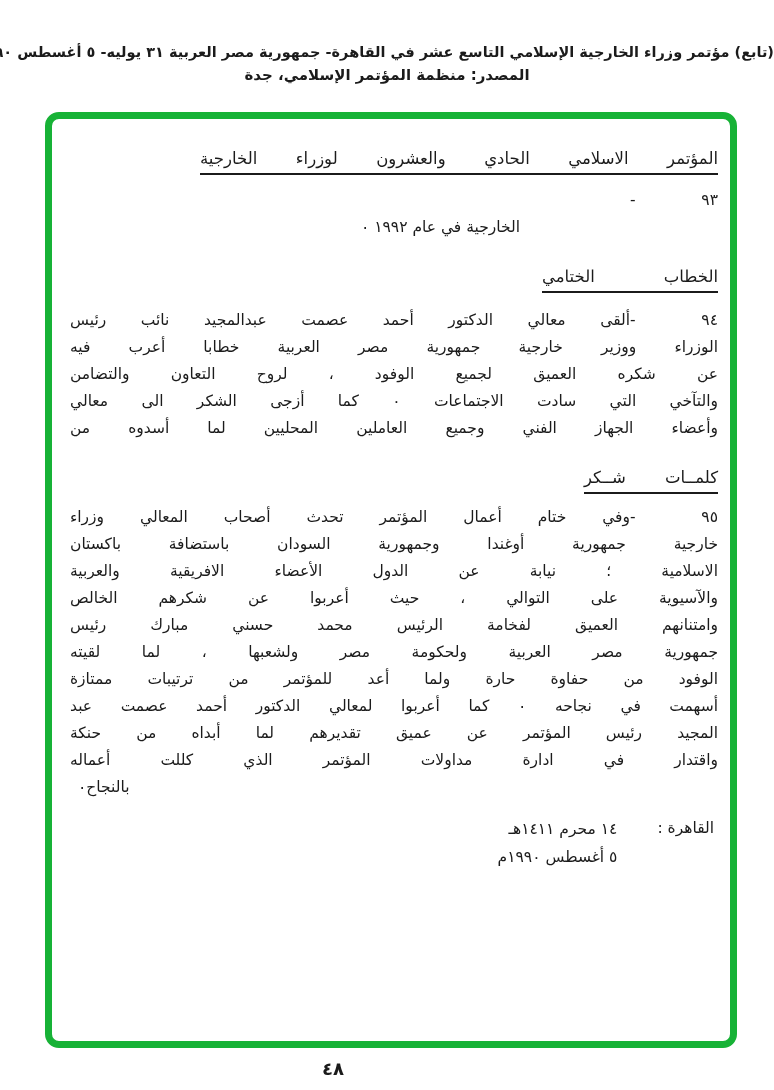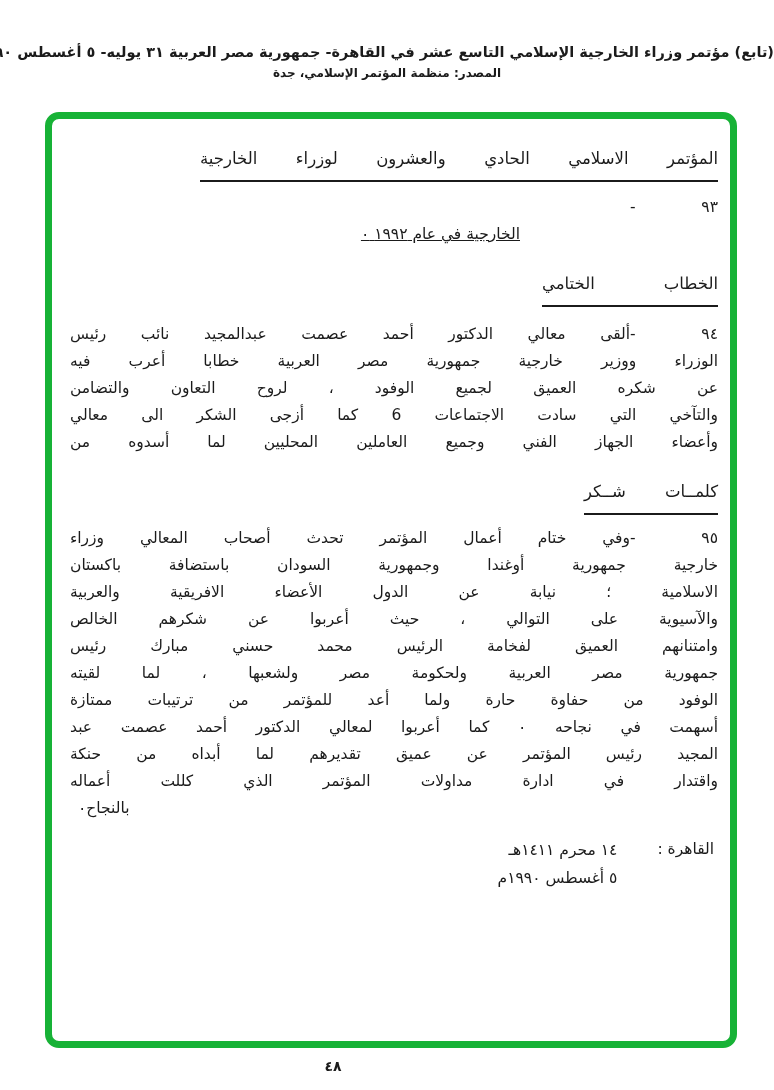--- a/index.html
+++ b/index.html
@@ -7,21 +7,21 @@
     width: 774px; height: 1090px;
     background: #ffffff;
     font-family: "DejaVu Sans", sans-serif;
     color: #1b1b1b;
   }
   .page { position: relative; width: 774px; height: 1090px; overflow: hidden; background: #fff; }
 
   
   .header { position: absolute; top: 44px; left: 0; width: 774px; text-align: center; font-weight: bold; direction: rtl; }
   .header .line1 { font-size: 14.5px; letter-spacing: 0; white-space: nowrap; }
-  .header .line2 { font-size: 12px; margin-top: 6px; }
+  .header .line2 { font-size: 15px; margin-top: 6px; }
 
   
   .frame {
     position: absolute; left: 45px; top: 112px;
     width: 692px; height: 936px;
     border: 7px solid #17b236;
     border-radius: 14px;
     background: #fff;
   }
 
@@ -29,51 +29,51 @@
   .content {
     direction: rtl;
     padding: 26px 12px 0 18px;
     font-size: 15.5px;
     line-height: 27px;
   }
   .heading-row { text-align: right; }
   .heading {
     display: inline-block;
     border-bottom: 2px solid #1b1b1b;
-    padding-bottom: 8px;
+    padding-bottom: 1px;
     font-size: 16.5px;
     text-align: justify;
     text-align-last: justify;
     white-space: nowrap;
     margin-left: 24px;
   }
   .heading.w1 { width: 518px; }
   .heading.w2 { width: 176px; font-family: Liberation Serif, serif; }
   .heading.w3 { width: 134px; }
 
   .h1-row { margin-bottom: 12px; }
   .h2-row { margin-top: 22px; margin-bottom: 14px; }
   .h3-row { margin-top: 22px; margin-bottom: 10px; }
 
   .line { text-align: justify; text-align-last: justify; }
   .line.opening { display: flex; }
   .opening .num { flex: 0 0 88px; text-align: center; white-space: nowrap; }
   .opening .text { flex: 1; text-align: justify; text-align-last: justify; }
-  .line.tail-indent { text-align-last: right; padding-right: 198px; text-decoration: underline; }
+  .line.tail-indent { text-align-last: right; padding-right: 198px; }
   .line.tail-left { text-align-last: left; padding-left: 8px; }
 
   
   .footer { display: flex; direction: rtl; margin-top: 14px; padding-right: 4px; }
   .footer .place { margin-left: 40px; white-space: nowrap; }
   .footer .dates .d { line-height: 28px; white-space: nowrap; }
 
   
   .page-number {
     position: absolute; top: 1058px; left: 0; width: 666px;
-    text-align: center; font-weight: bold; font-size: 14px; direction: rtl;
+    text-align: center; font-weight: bold; font-size: 18px; direction: rtl;
   }
 </style>
 </head>
 <body>
 
 <div class="page">
 
   <div class="header">
     <div class="line1">(تابع) مؤتمر وزراء الخارجية الإسلامي التاسع عشر في القاهرة- جمهورية مصر العربية ٣١ يوليه- ٥ أغسطس ١٩٩٠- البيان الختامي</div>
     <div class="line2">المصدر: منظمة المؤتمر الإسلامي، جدة</div>
@@ -95,21 +95,21 @@
       <div class="heading-row h2-row">
         <span class="heading w2">الخطاب الختامي</span>
       </div>
       <div class="para">
         <div class="line opening">
           <span class="num">٩٤ -</span>
           <span class="text">ألقى معالي الدكتور أحمد عصمت عبدالمجيد نائب رئيس</span>
         </div>
         <div class="line">الوزراء ووزير خارجية جمهورية مصر العربية خطابا أعرب فيه</div>
         <div class="line">عن شكره العميق لجميع الوفود ، لروح التعاون والتضامن</div>
-        <div class="line">والتآخي التي سادت الاجتماعات 6 كما أزجى الشكر الى معالي</div>
+        <div class="line">والتآخي التي سادت الاجتماعات ٠ كما أزجى الشكر الى معالي</div>
         <div class="line">وأعضاء الجهاز الفني وجميع العاملين المحليين لما أسدوه من</div>
       </div>
 
       <div class="heading-row h3-row">
         <span class="heading w3">كلمــات شــكر</span>
       </div>
       <div class="para">
         <div class="line opening">
           <span class="num">٩٥ -</span>
           <span class="text">وفي ختام أعمال المؤتمر تحدث أصحاب المعالي وزراء</span>

